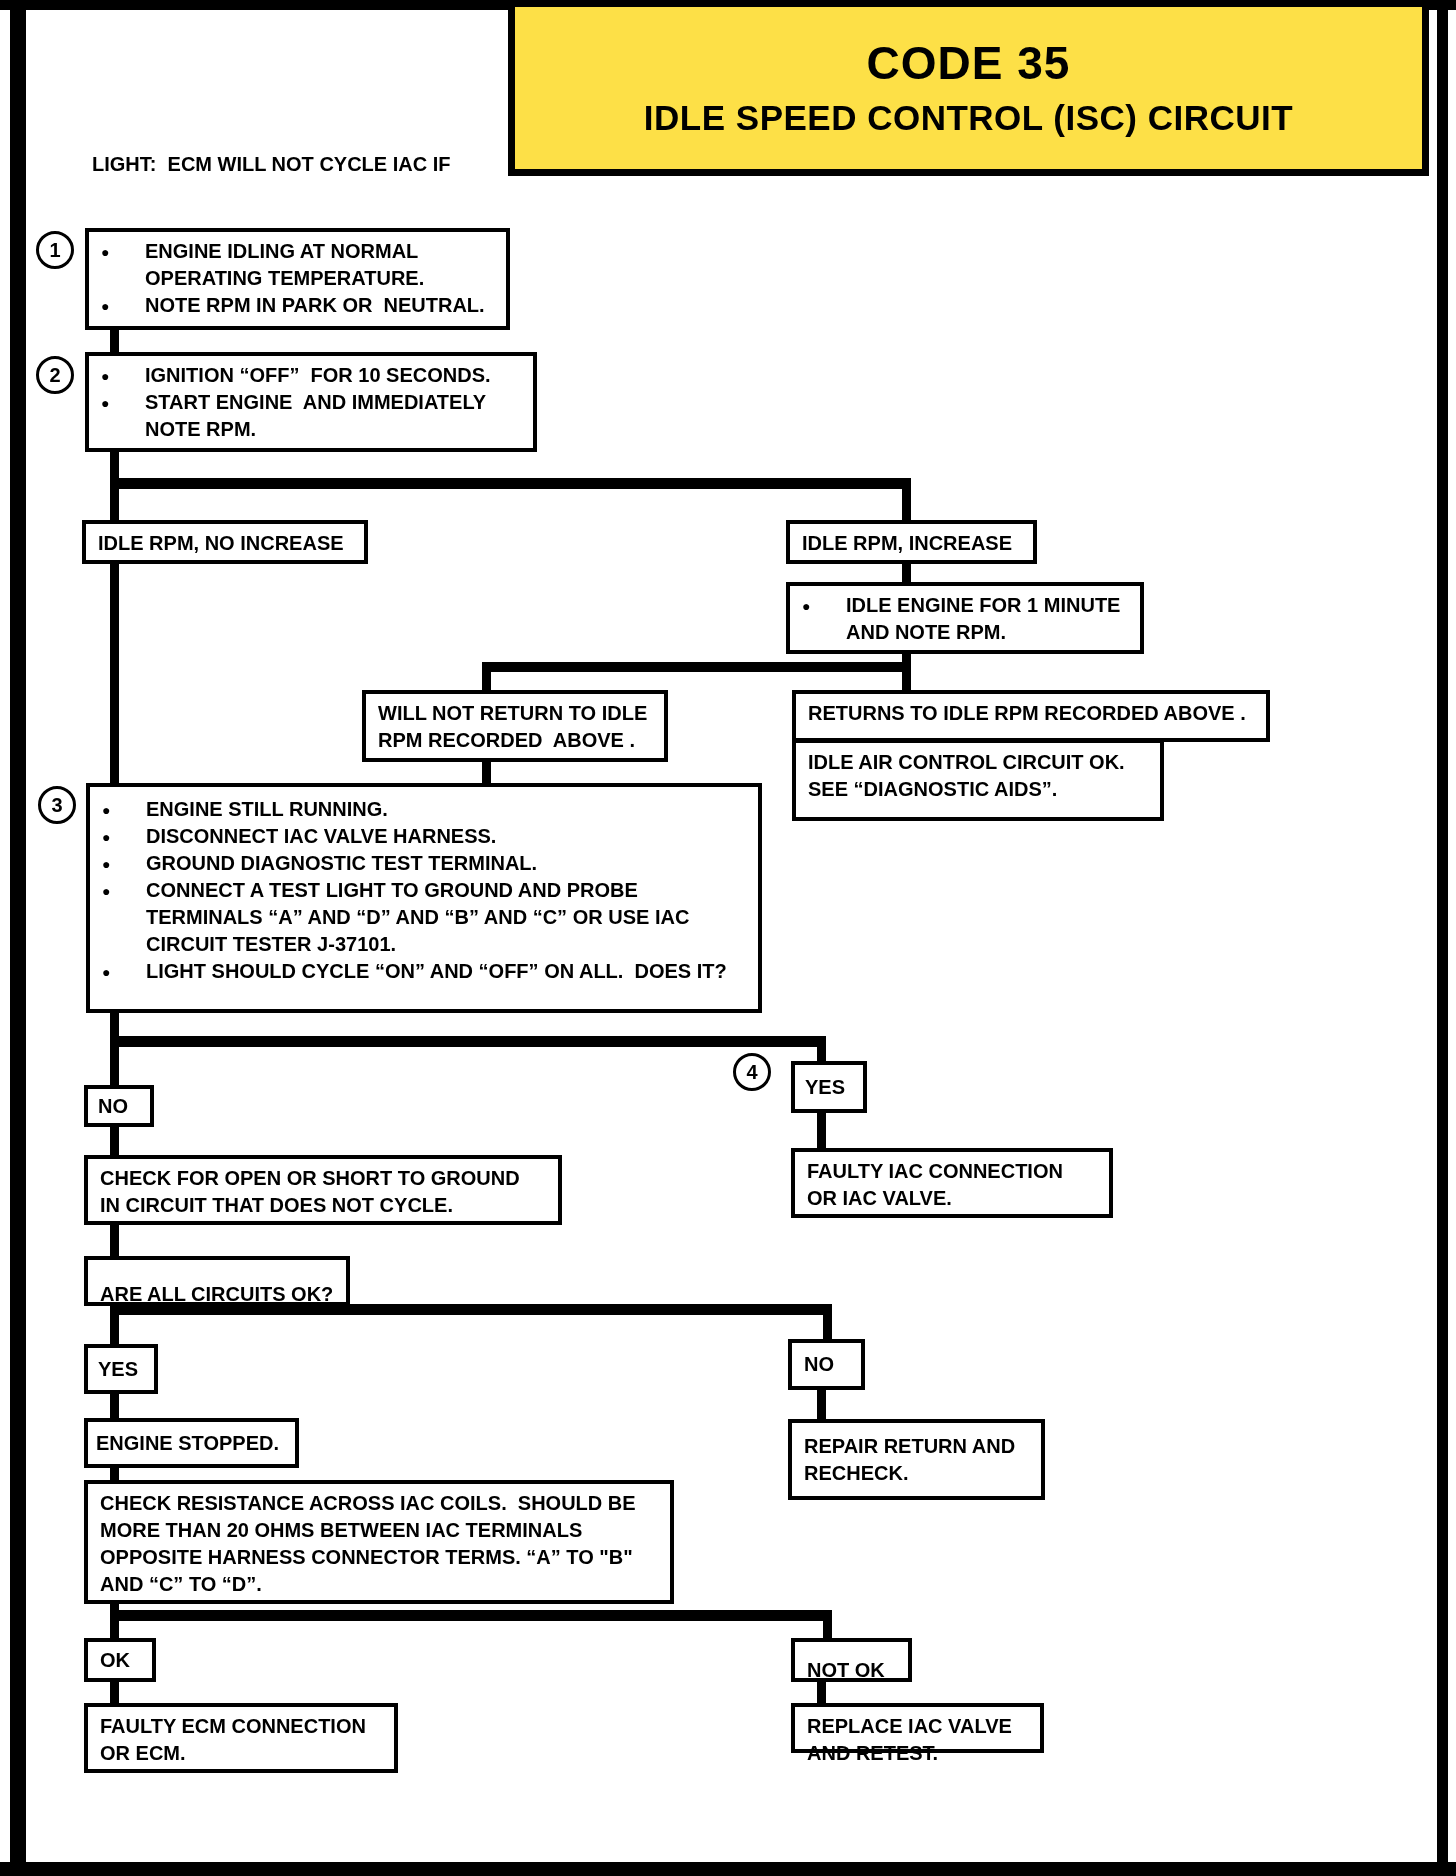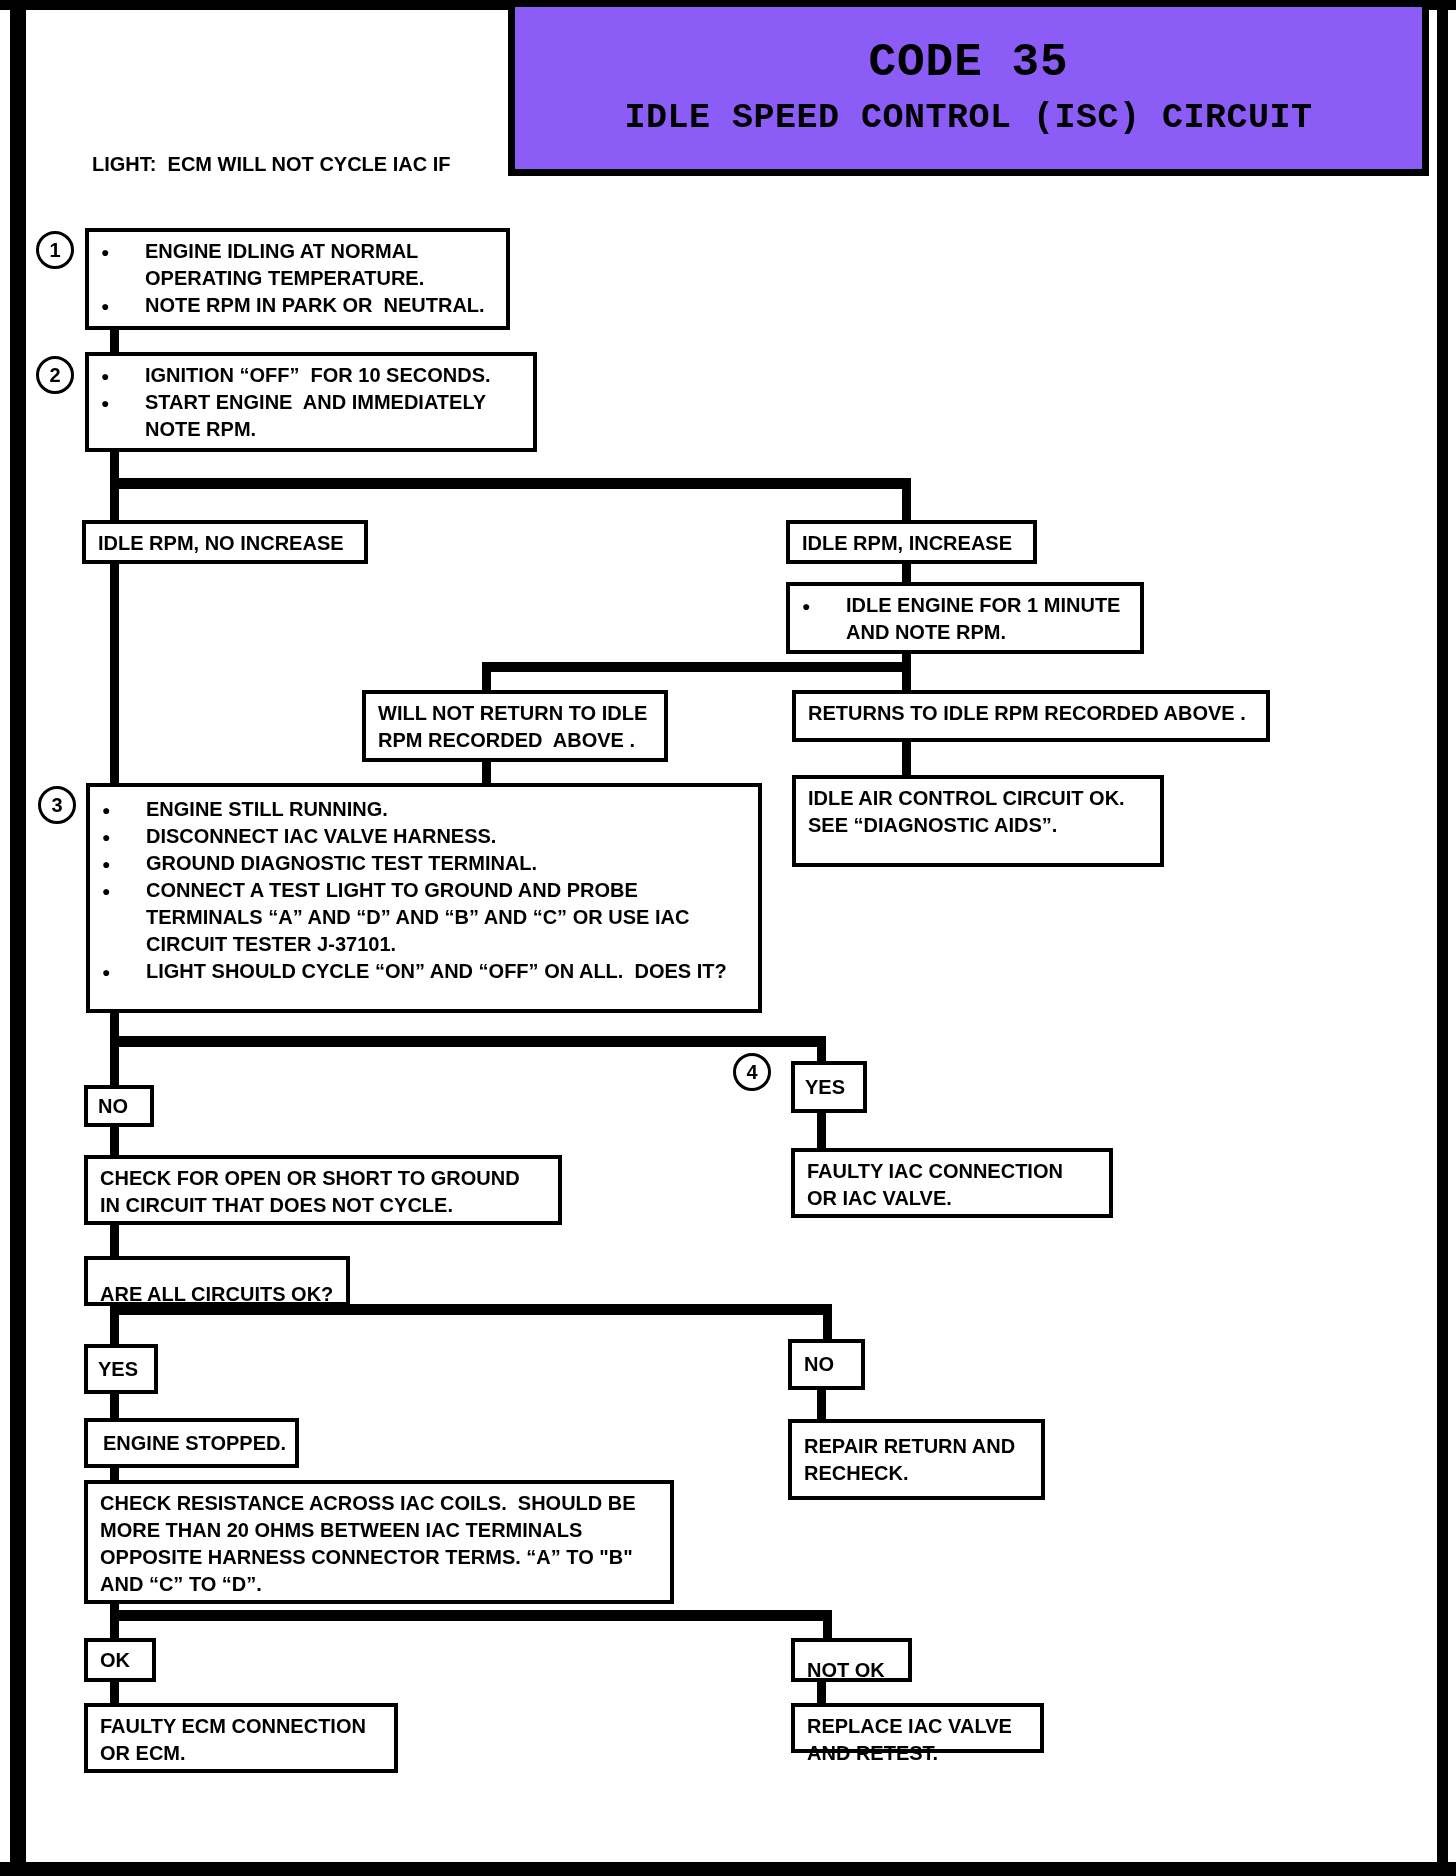--- a/index.html
+++ b/index.html
@@ -17,22 +17,22 @@
   .node .tx { white-space:pre; }
   .row { display:flex; }
   .bu { flex:0 0 44px; font-size:14px; transform:translateY(1px); }
   .circle {
     position:absolute; box-sizing:border-box; width:38px; height:38px;
     border:3px solid #000; border-radius:50%; background:#fff;
     display:flex; align-items:center; justify-content:center; font-size:20px;
   }
   .title-box {
     position:absolute; left:508px; top:0; width:921px; height:176px;
-    box-sizing:border-box; border:7px solid #000; background:#8b5cf6;
-    display:flex; flex-direction:column; align-items:center; justify-content:center;font-family:Liberation Mono, monospace;
+    box-sizing:border-box; border:7px solid #000; background:#fde047;
+    display:flex; flex-direction:column; align-items:center; justify-content:center;
   }
   .title-code { font-size:46px; letter-spacing:1px; line-height:50px; }
   .title-sub  { font-size:35px; letter-spacing:0.5px; margin-top:10px; }
   .note {
     position:absolute; left:92px; top:92px; font-size:20px; line-height:29px; white-space:pre;
   }
   .footer {
     position:absolute; left:0; top:1806px; width:1456px; text-align:center;
     font-size:20.5px; white-space:pre;
   }
@@ -153,21 +153,21 @@
   </div>
 
   <div class="node" style="left:362px;top:690px;width:306px;height:72px">
     <div class="tx">WILL NOT RETURN TO IDLE</div>
     <div class="tx">RPM RECORDED  ABOVE .</div>
   </div>
   <div class="node" style="left:792px;top:690px;width:478px;height:52px">
     <div class="tx">RETURNS TO IDLE RPM RECORDED ABOVE .</div>
   </div>
 
-  <div class="node" style="left:792px;top:775px;width:372px;height:92px">
+  <div class="node" style="left:792px;top:739px;width:372px;height:82px">
     <div class="tx">IDLE AIR CONTROL CIRCUIT OK.</div>
     <div class="tx">SEE “DIAGNOSTIC AIDS”.</div>
   </div>
 
   <div class="node" style="left:86px;top:783px;width:676px;height:230px;padding-top:9px">
     <div class="row">
         <span class="bu">●</span>
         <span class="tx">ENGINE STILL RUNNING.</span>
       </div>
     <div class="row">
@@ -216,21 +216,21 @@
     <div class="tx">ARE ALL CIRCUITS OK?</div>
   </div>
 
   <div class="node" style="left:84px;top:1344px;width:74px;height:50px;padding:8px 10px">
     <div class="tx">YES</div>
   </div>
   <div class="node" style="left:788px;top:1339px;width:77px;height:51px;padding:8px 12px">
     <div class="tx">NO</div>
   </div>
 
-  <div class="node" style="left:84px;top:1418px;width:215px;height:50px;padding:8px 15px">
+  <div class="node" style="left:84px;top:1418px;width:215px;height:50px;padding:8px 8px">
     <div class="tx">ENGINE STOPPED.</div>
   </div>
   <div class="node" style="left:788px;top:1419px;width:257px;height:81px;padding-top:10px">
     <div class="tx">REPAIR RETURN AND</div>
     <div class="tx">RECHECK.</div>
   </div>
 
   <div class="node" style="left:84px;top:1480px;width:590px;height:124px">
     <div class="tx">CHECK RESISTANCE ACROSS IAC COILS.  SHOULD BE</div>
     <div class="tx">MORE THAN 20 OHMS BETWEEN IAC TERMINALS</div>

